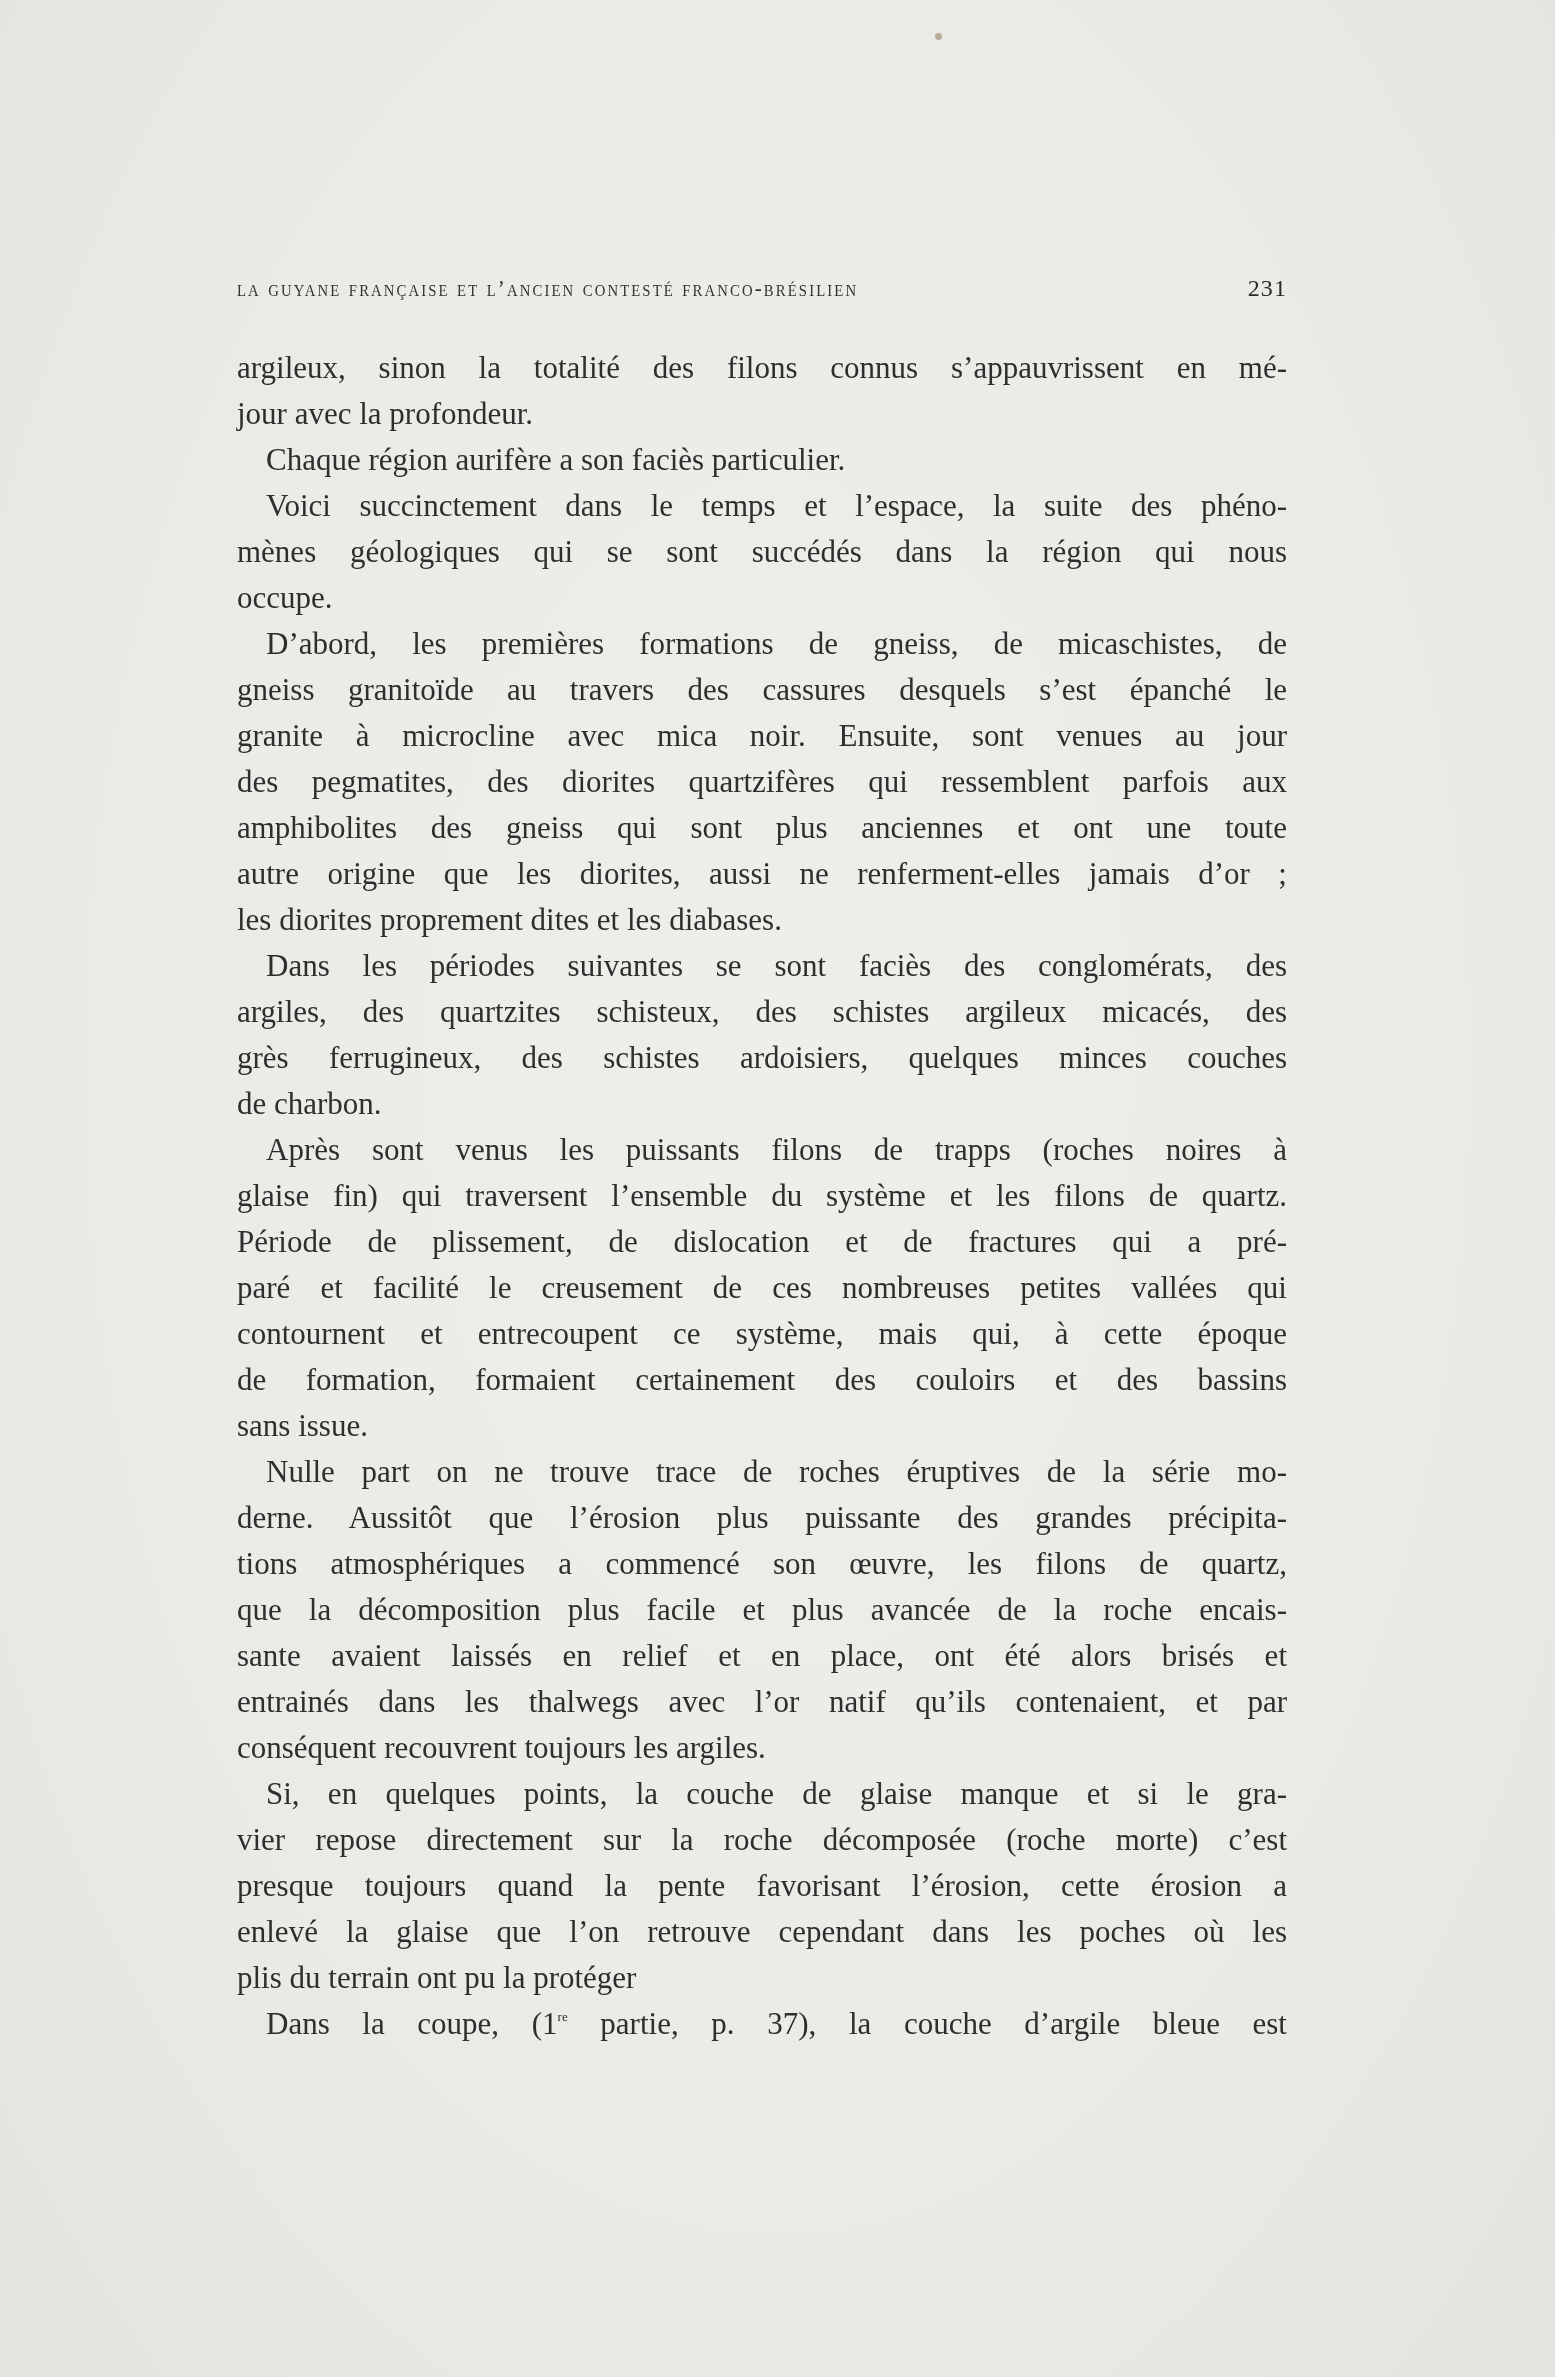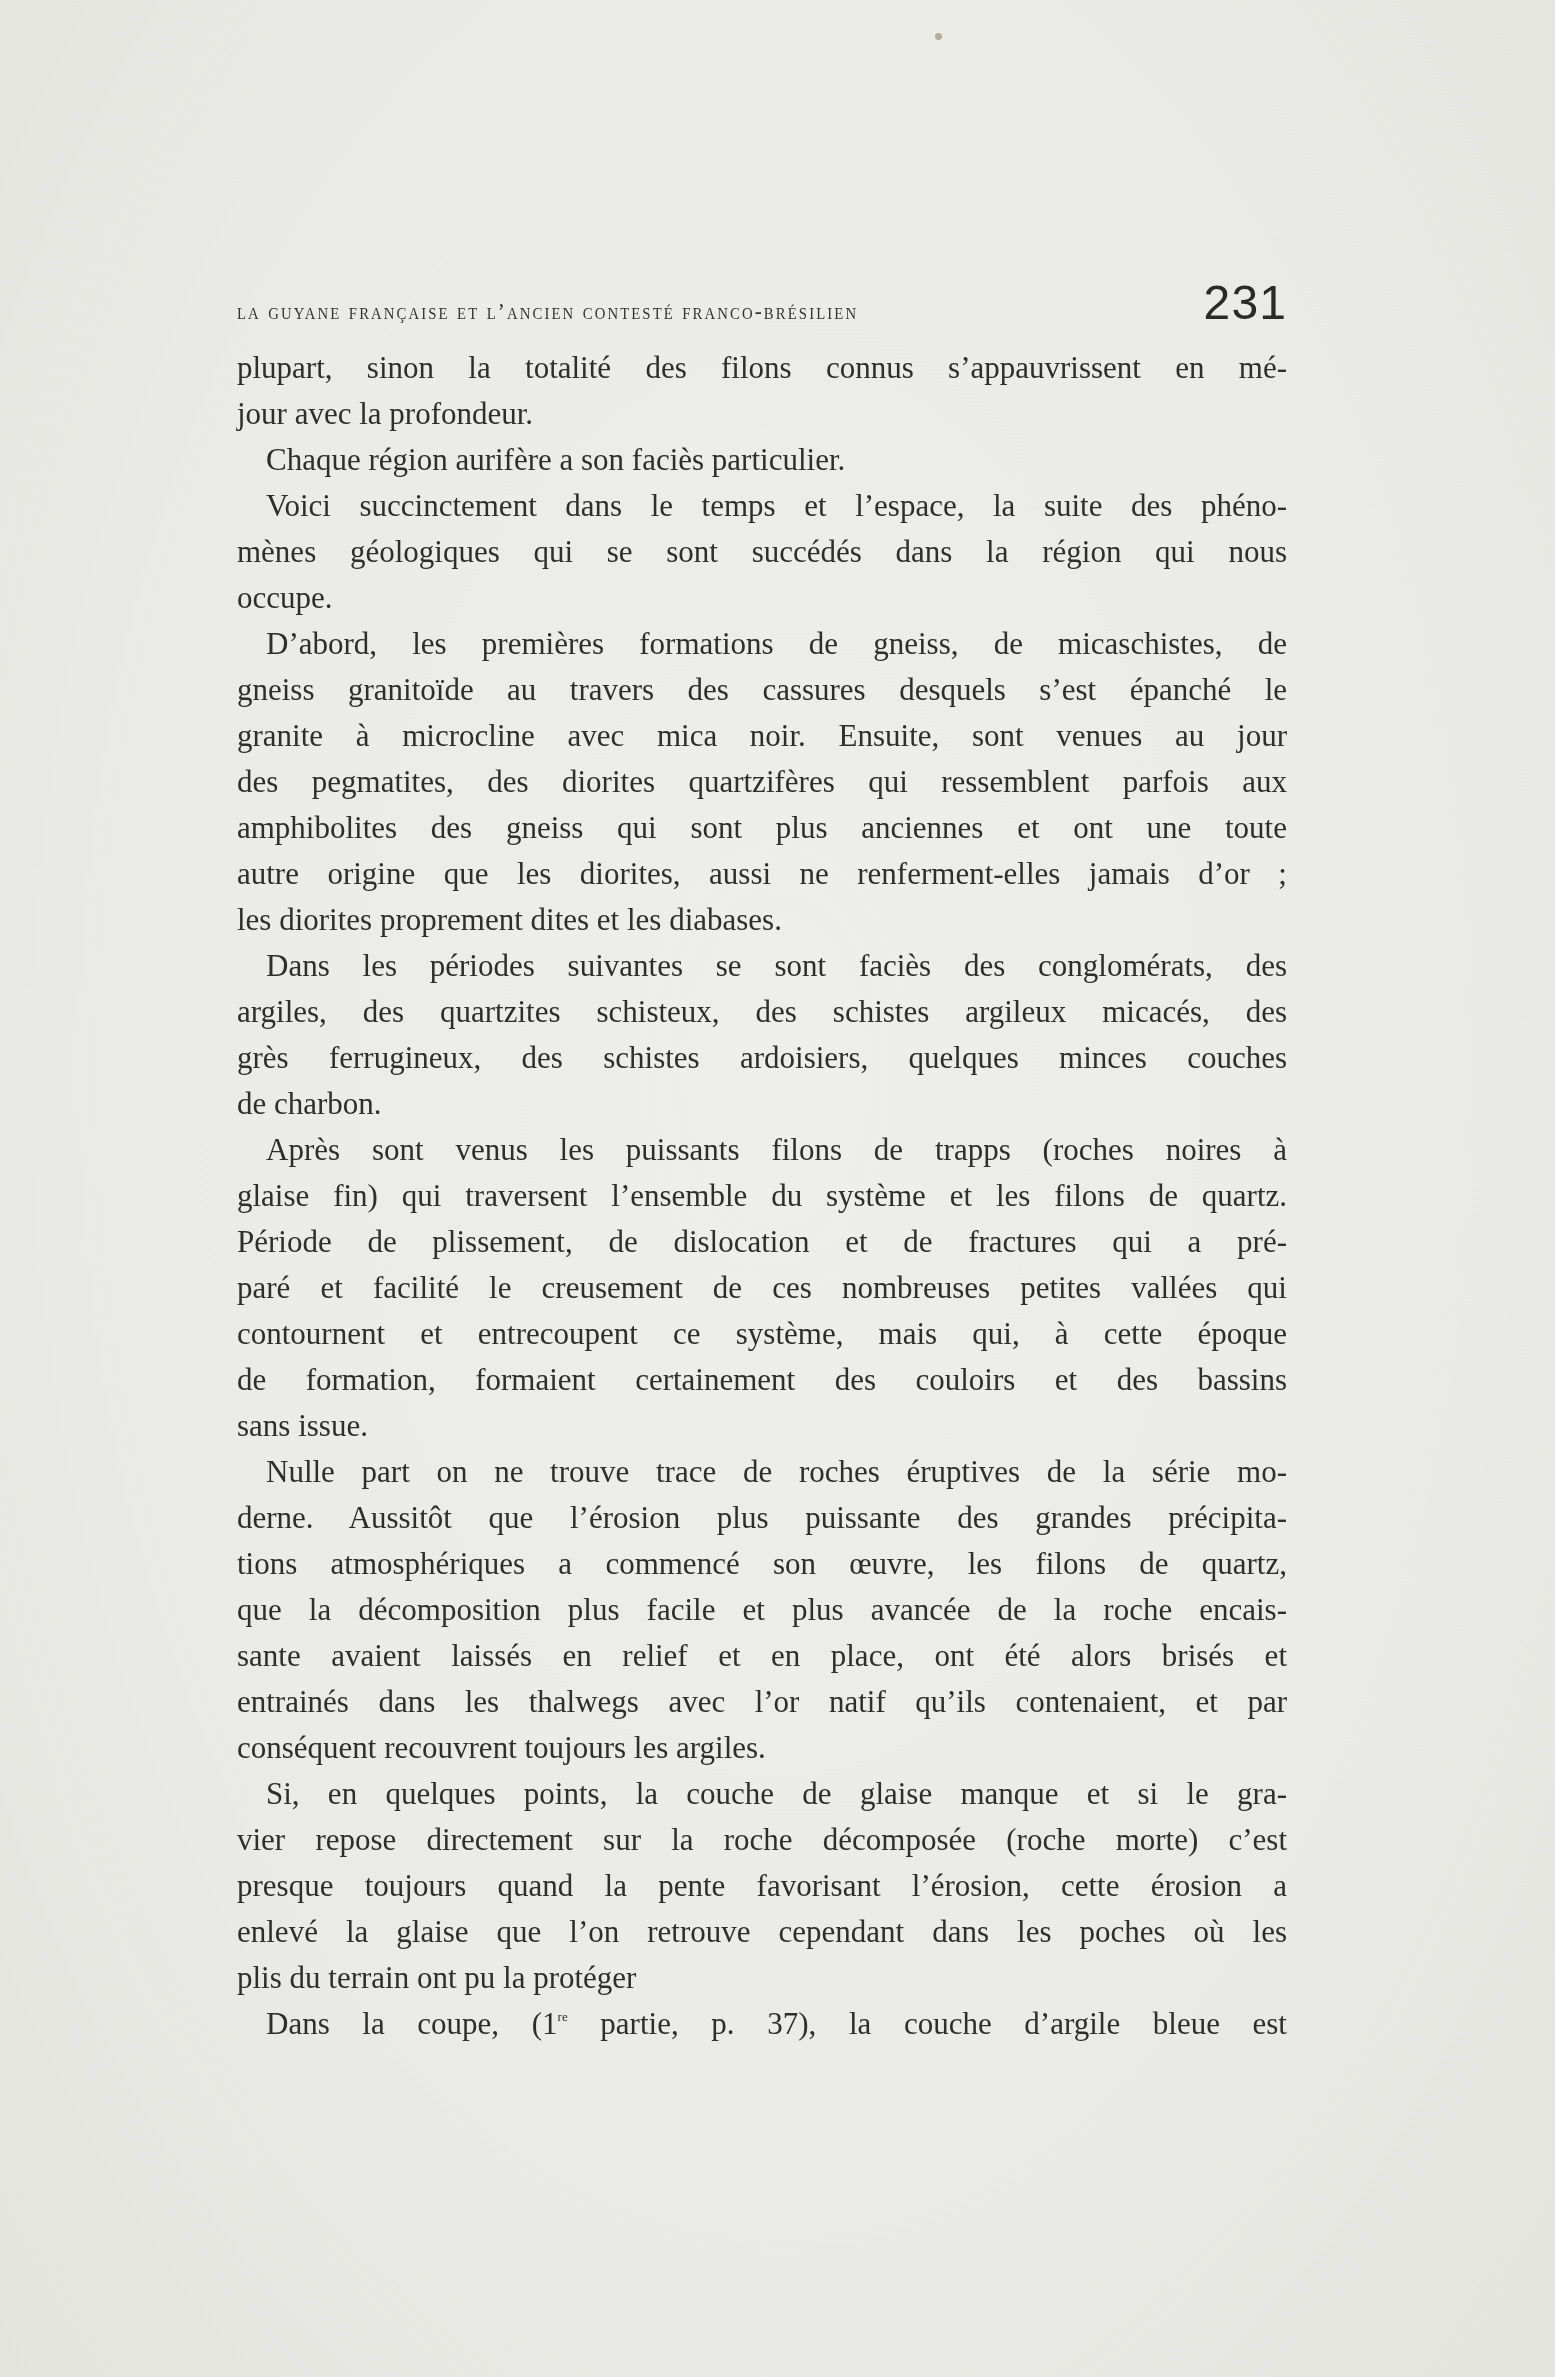--- a/index.html
+++ b/index.html
@@ -45,22 +45,22 @@
       font-size: 23px;
       letter-spacing: 2.3px;
       font-variant: small-caps;
       text-transform: lowercase;
       transform: scaleX(0.92);
       transform-origin: left center;
       white-space: nowrap;
       color: #333;
     }
     .page-number {
-      font-family: Liberation Sans, sans-serif;
-      font-size: 48px;
+      font-family: Liberation Serif, serif;
+      font-size: 24px;
       color: #2a2a2a;
       letter-spacing: 1.1px;
     }
     .body-text {
       position: absolute;
       left: 237px;
       top: 345px;
       width: 1050px;
     }
     .line {
@@ -91,21 +91,21 @@
 
 <div class="page">
   <div class="speck"></div>
 
   <div class="running-head">
     <span class="running-title">La Guyane française et l’ancien contesté franco-brésilien</span>
     <span class="page-number">231</span>
   </div>
 
   <div class="body-text" id="body-text">
-      <span class="line">plupart, sinon la totalité des filons connus s’appauvrissent en mé-</span>
+      <span class="line">argileux, sinon la totalité des filons connus s’appauvrissent en mé-</span>
       <span class="line last">jour avec la profondeur.</span>
       <span class="line indent last">Chaque région aurifère a son faciès particulier.</span>
       <span class="line indent">Voici succinctement dans le temps et l’espace, la suite des phéno-</span>
       <span class="line">mènes géologiques qui se sont succédés dans la région qui nous</span>
       <span class="line last">occupe.</span>
       <span class="line indent">D’abord, les premières formations de gneiss, de micaschistes, de</span>
       <span class="line">gneiss granitoïde au travers des cassures desquels s’est épanché le</span>
       <span class="line">granite à microcline avec mica noir. Ensuite, sont venues au jour</span>
       <span class="line">des pegmatites, des diorites quartzifères qui ressemblent parfois aux</span>
       <span class="line">amphibolites des gneiss qui sont plus anciennes et ont une toute</span>

